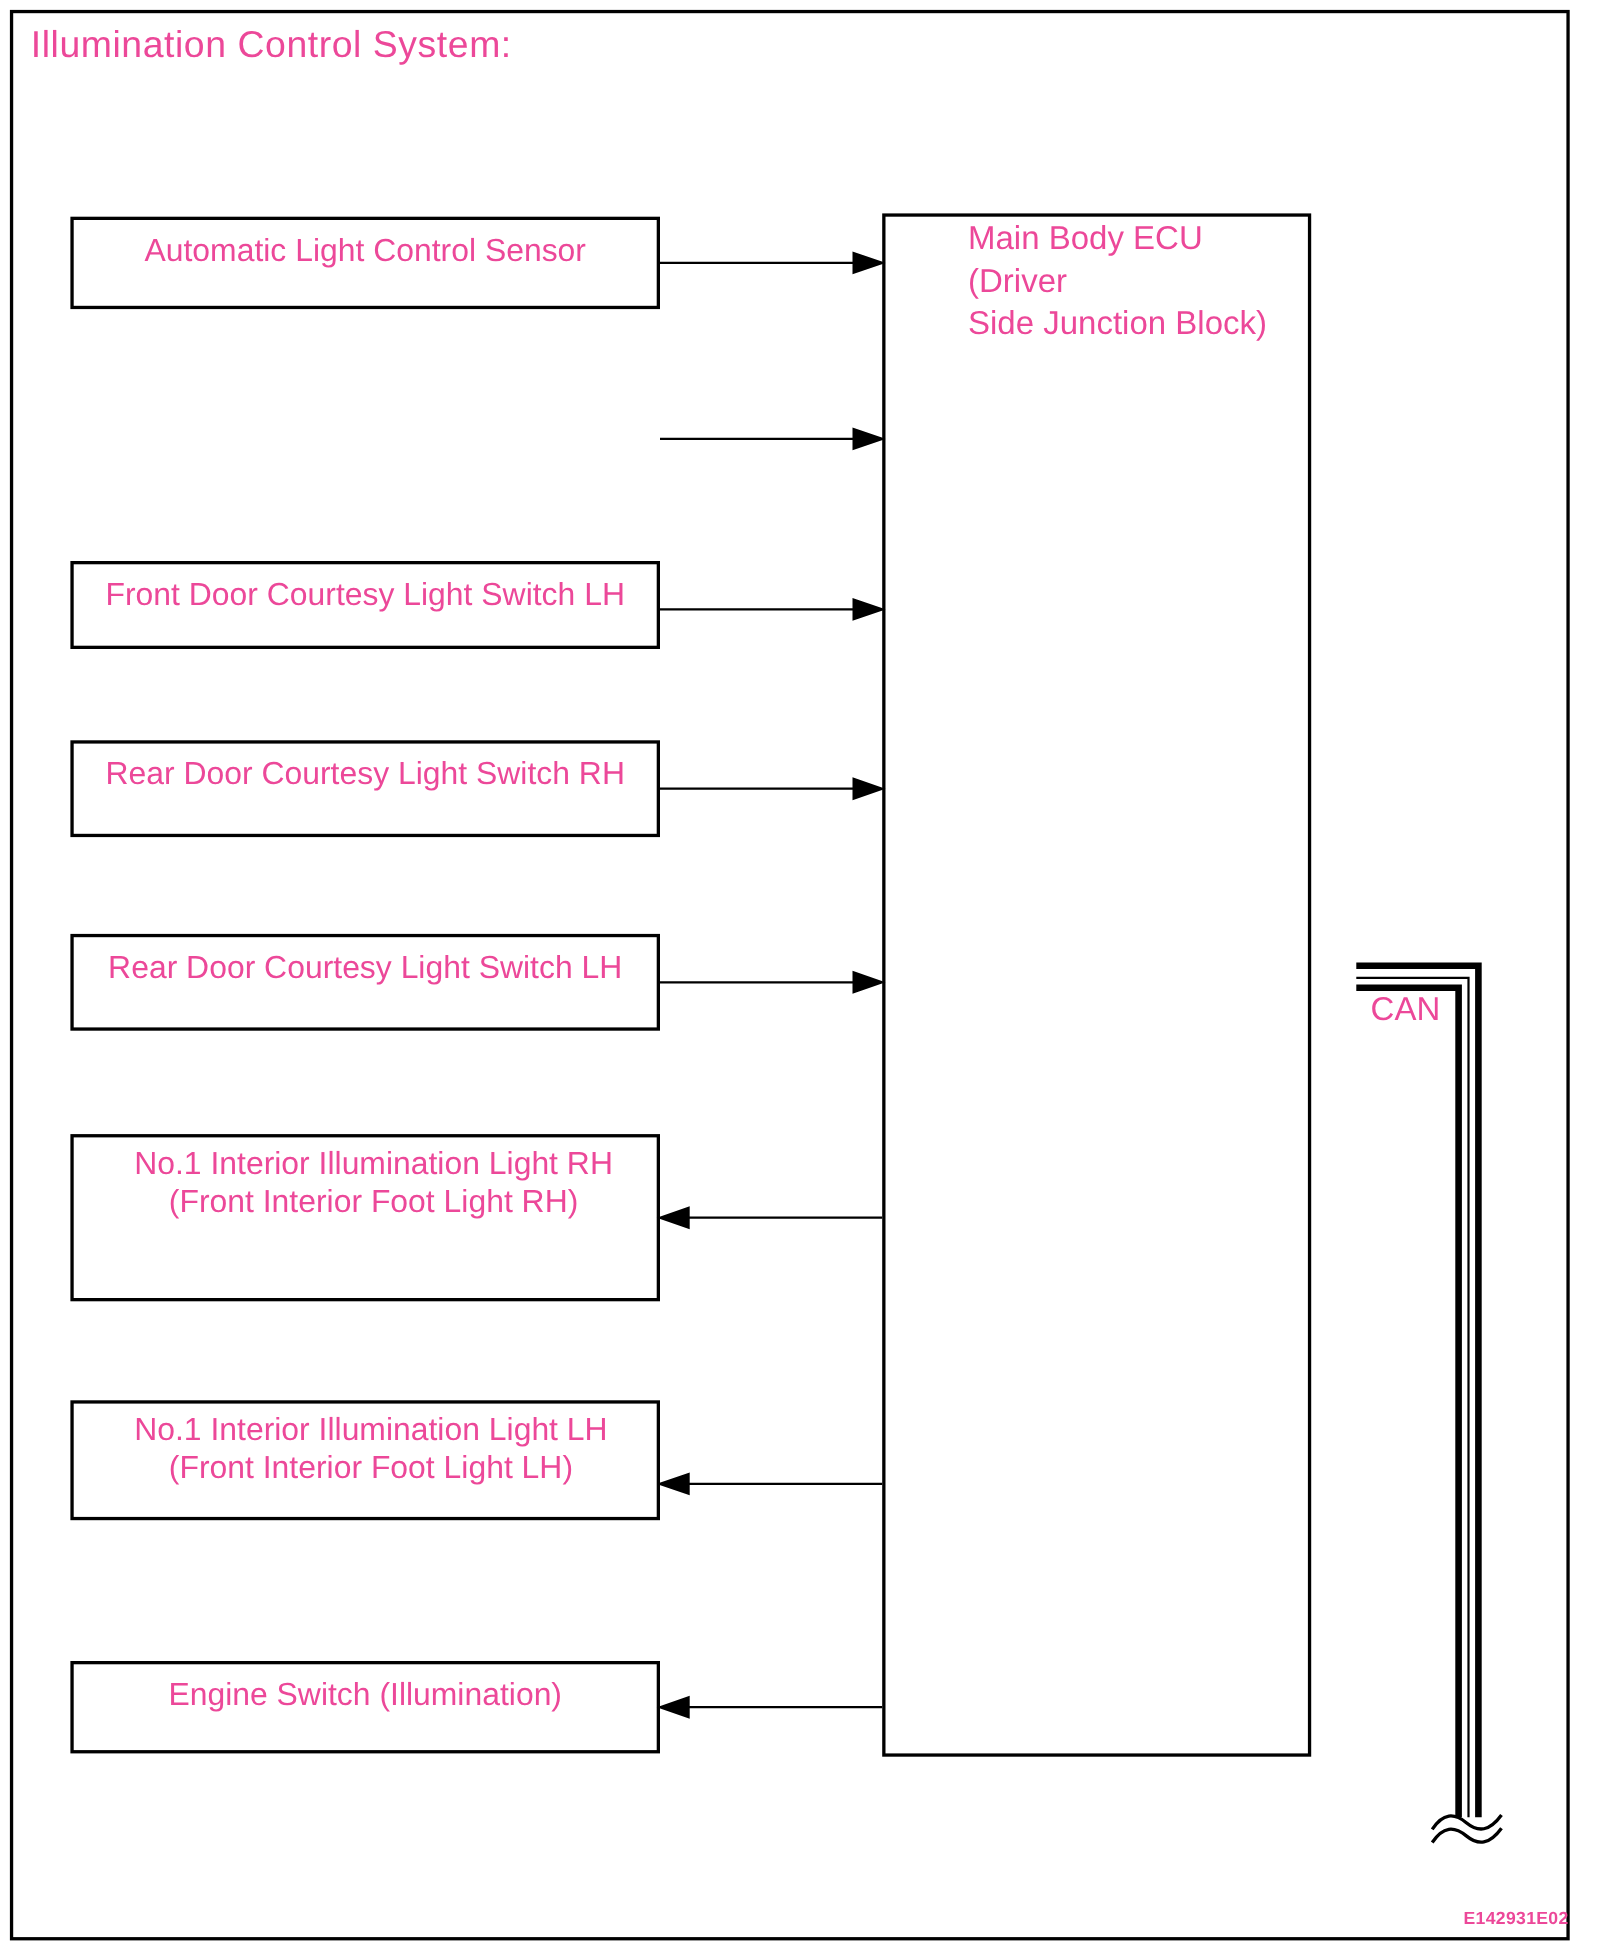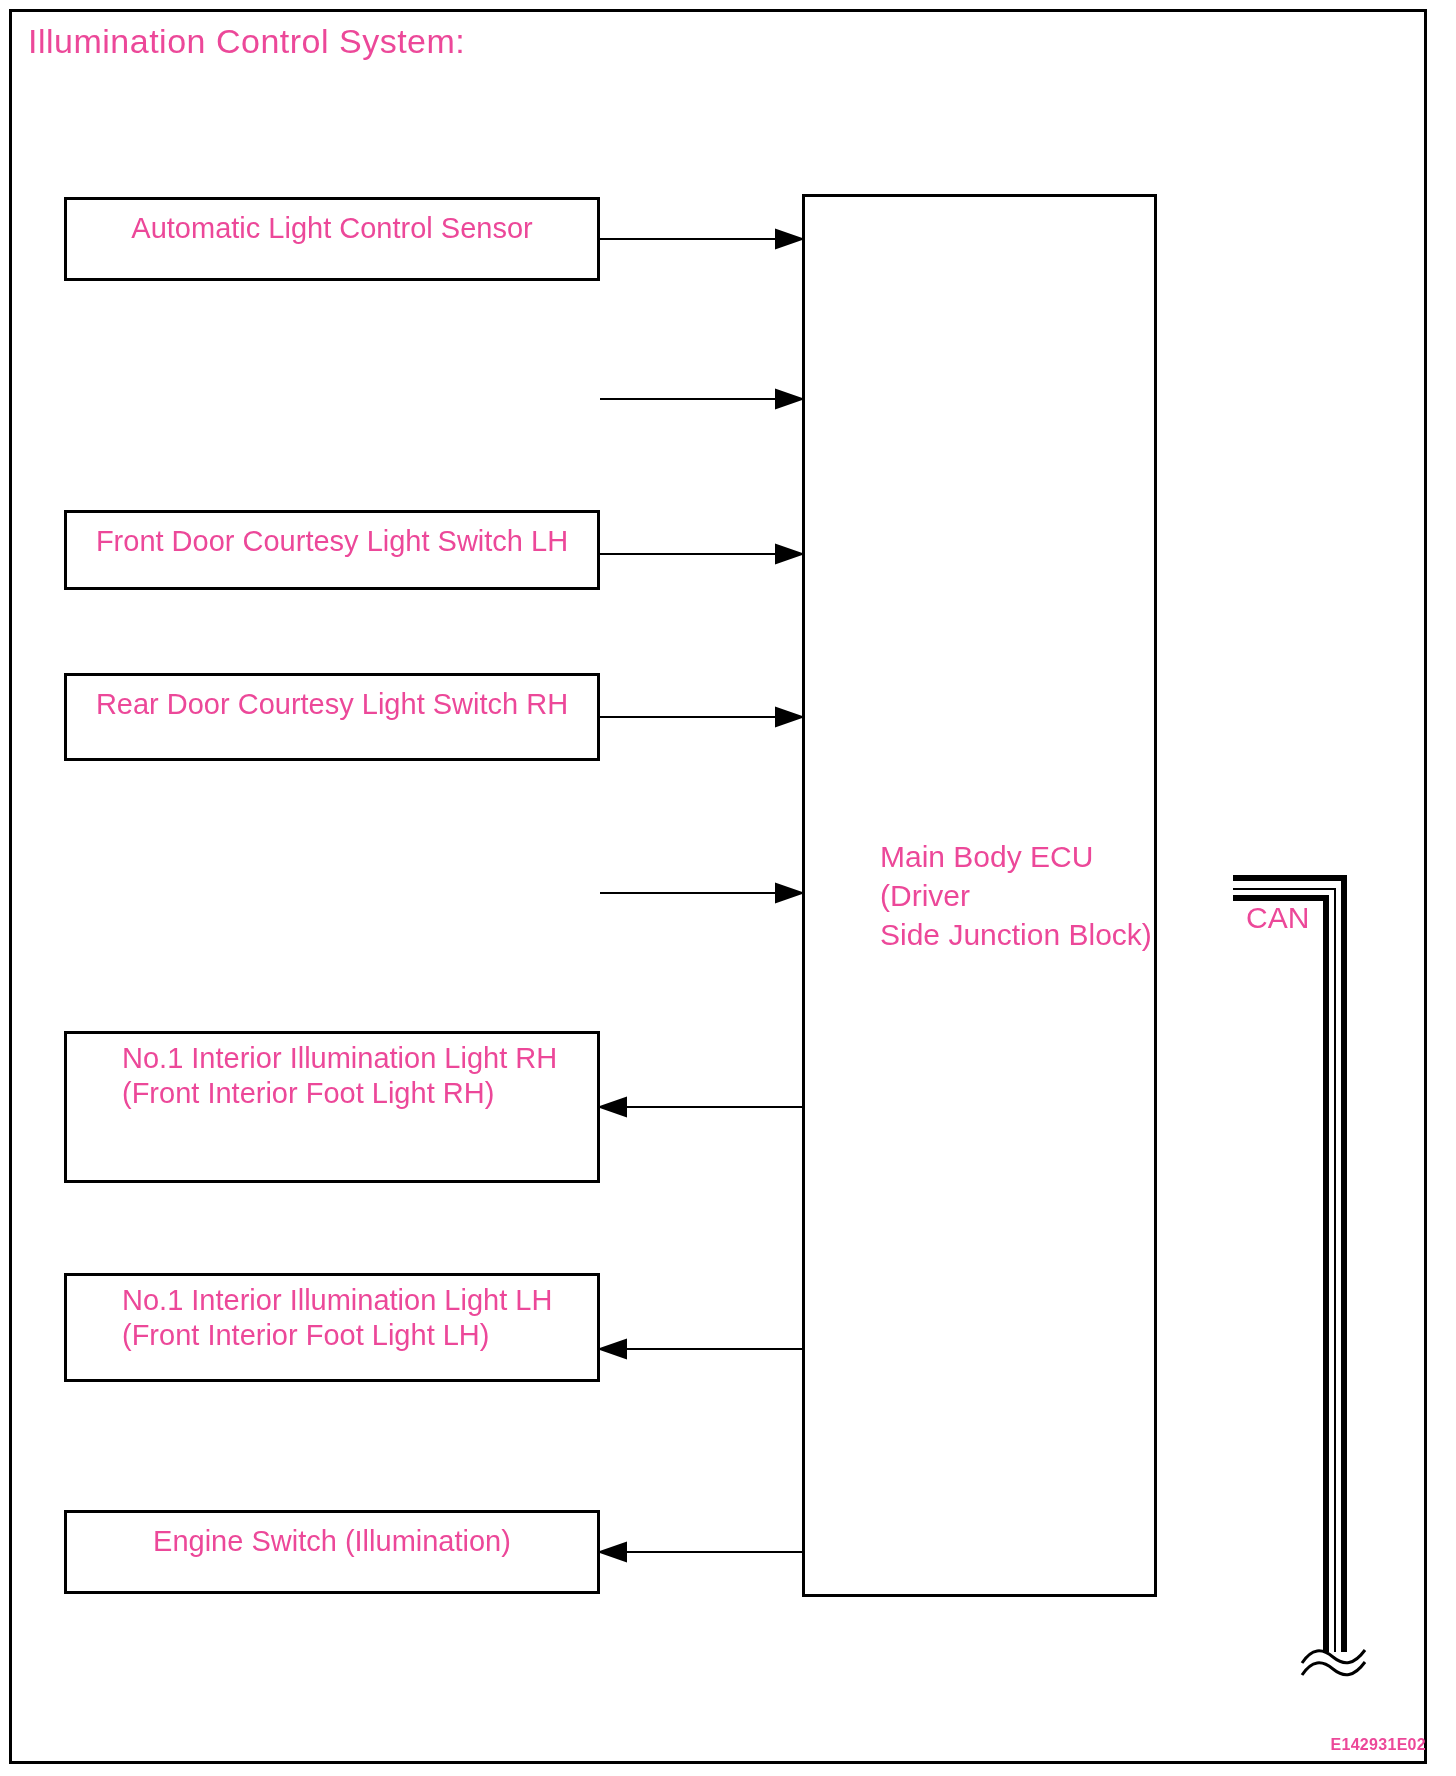--- a/index.html
+++ b/index.html
@@ -46,34 +46,33 @@
     font-size: 29px;
     line-height: 35px;
     text-align: center;
     background: #ffffff;
   }
   .node span, .ecu span {
     white-space: pre-line;
   }
   .node.two-line {
     justify-content: flex-start;
-    text-align: left;
+    text-align: center;
     padding-left: 55px;
     padding-top: 7px;
   }
   .ecu {
     position: absolute;
     left: 802px;
     top: 194px;
-    width: 355px;
+    width: 390px;
     height: 1403px;
     border: 3px solid #000000;
     box-sizing: border-box;
     display: flex;
-    align-items: center;
     font-size: 30px;
     line-height: 39px;
     padding-left: 75px;
     background: #ffffff;
   }
   .can-label {
     position: absolute;
     left: 1246px;
     top: 901px;
     font-size: 30px;
@@ -106,20 +105,23 @@
   <div class="title">Illumination Control System:</div>
 
   <div class="node" style="top:197px;height:84px">
     <span>Automatic Light Control Sensor</span>
   </div>
   <div class="node" style="top:510px;height:80px">
     <span>Front Door Courtesy Light Switch LH</span>
   </div>
   <div class="node" style="top:673px;height:88px">
     <span>Rear Door Courtesy Light Switch RH</span>
+  </div>
+  <div class="node" style="top:849px;height:88px">
+    <span>Rear Door Courtesy Light Switch LH</span>
   </div>
 
   <div class="node two-line" style="top:1031px;height:152px">
     <span>No.1 Interior Illumination Light RH
 (Front Interior Foot Light RH)</span>
   </div>
   <div class="node two-line" style="top:1273px;height:109px">
     <span>No.1 Interior Illumination Light LH
 (Front Interior Foot Light LH)</span>
   </div>

